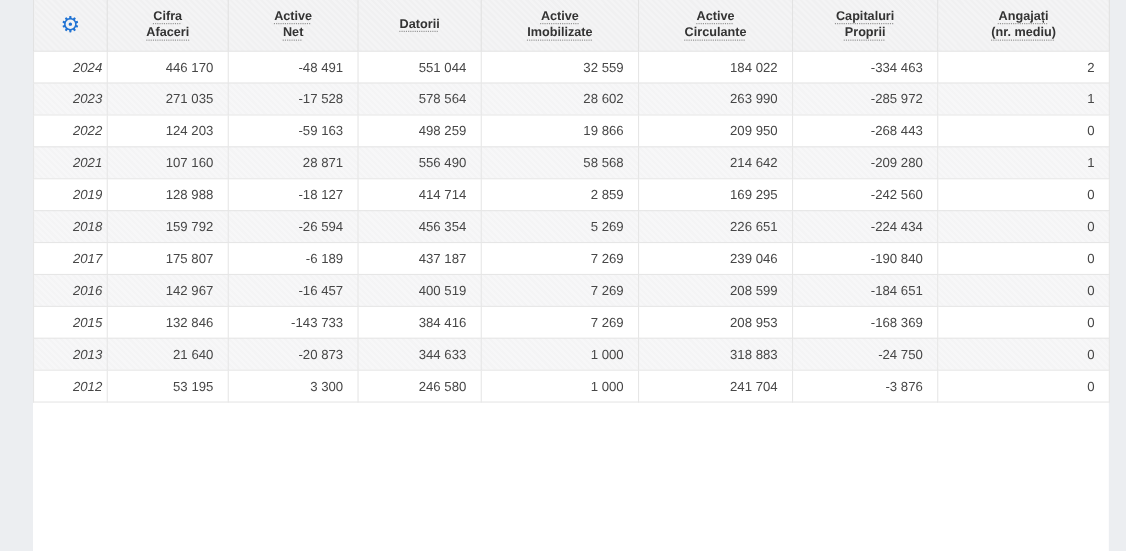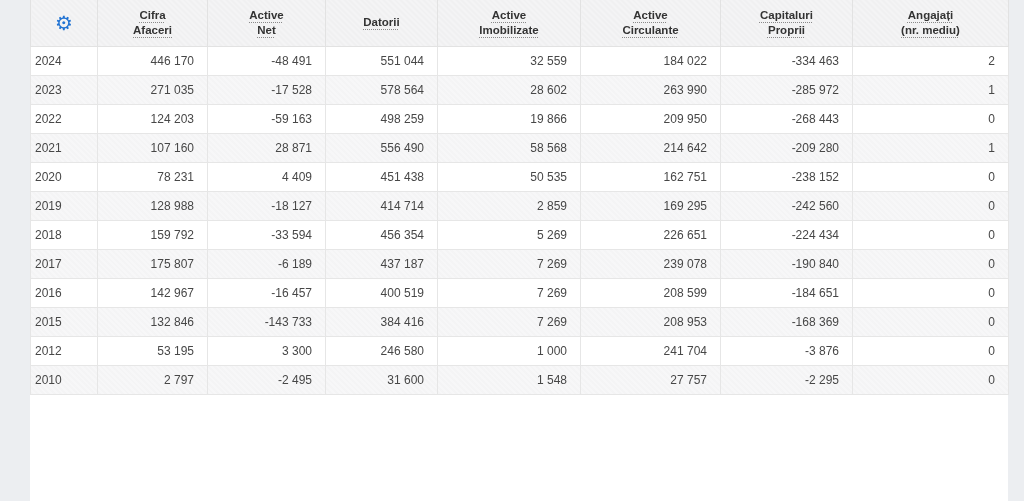--- a/index.html
+++ b/index.html
@@ -66,22 +66,23 @@
     height: 29px;
     font-size: 12px;
     color: #474747;
     border: 1px solid #e6e6e6;
     padding: 0 13px;
     text-align: right;
     vertical-align: middle;
     background: transparent;
   }
   tbody td.year {
-    text-align: left;
+    text-align: right;
     padding: 0 4px;
+    font-style: italic;
   }
   tbody tr:nth-child(even) {
     background: #f7f7f8;
     background-image: repeating-linear-gradient(45deg, rgba(0,0,0,0.012) 0 2px, transparent 2px 4px);
   }
 </style>
 </head>
 <body>
 
 <div class="content">
@@ -168,60 +169,50 @@
     <td class="year">2021</td>
     <td>107 160</td>
     <td>28 871</td>
     <td>556 490</td>
     <td>58 568</td>
     <td>214 642</td>
     <td>-209 280</td>
     <td>1</td>
   </tr>
 
-  <tr>
-    <td class="year">2020</td>
-    <td>78 231</td>
-    <td>4 409</td>
-    <td>451 438</td>
-    <td>50 535</td>
-    <td>162 751</td>
-    <td>-238 152</td>
-    <td>0</td>
-  </tr>
 
   <tr>
     <td class="year">2019</td>
     <td>128 988</td>
     <td>-18 127</td>
     <td>414 714</td>
     <td>2 859</td>
     <td>169 295</td>
     <td>-242 560</td>
     <td>0</td>
   </tr>
 
   <tr>
     <td class="year">2018</td>
     <td>159 792</td>
-    <td>-33 594</td>
+    <td>-26 594</td>
     <td>456 354</td>
     <td>5 269</td>
     <td>226 651</td>
     <td>-224 434</td>
     <td>0</td>
   </tr>
 
   <tr>
     <td class="year">2017</td>
     <td>175 807</td>
     <td>-6 189</td>
     <td>437 187</td>
     <td>7 269</td>
-    <td>239 078</td>
+    <td>239 046</td>
     <td>-190 840</td>
     <td>0</td>
   </tr>
 
   <tr>
     <td class="year">2016</td>
     <td>142 967</td>
     <td>-16 457</td>
     <td>400 519</td>
     <td>7 269</td>
@@ -235,38 +226,38 @@
     <td>132 846</td>
     <td>-143 733</td>
     <td>384 416</td>
     <td>7 269</td>
     <td>208 953</td>
     <td>-168 369</td>
     <td>0</td>
   </tr>
 
 
+  <tr>
+    <td class="year">2013</td>
+    <td>21 640</td>
+    <td>-20 873</td>
+    <td>344 633</td>
+    <td>1 000</td>
+    <td>318 883</td>
+    <td>-24 750</td>
+    <td>0</td>
+  </tr>
 
   <tr>
     <td class="year">2012</td>
     <td>53 195</td>
     <td>3 300</td>
     <td>246 580</td>
     <td>1 000</td>
     <td>241 704</td>
     <td>-3 876</td>
     <td>0</td>
   </tr>
 
 
-  <tr>
-    <td class="year">2010</td>
-    <td>2 797</td>
-    <td>-2 495</td>
-    <td>31 600</td>
-    <td>1 548</td>
-    <td>27 757</td>
-    <td>-2 295</td>
-    <td>0</td>
-  </tr>
 </tbody>
   </table>
 </div>
 
 </body></html>

